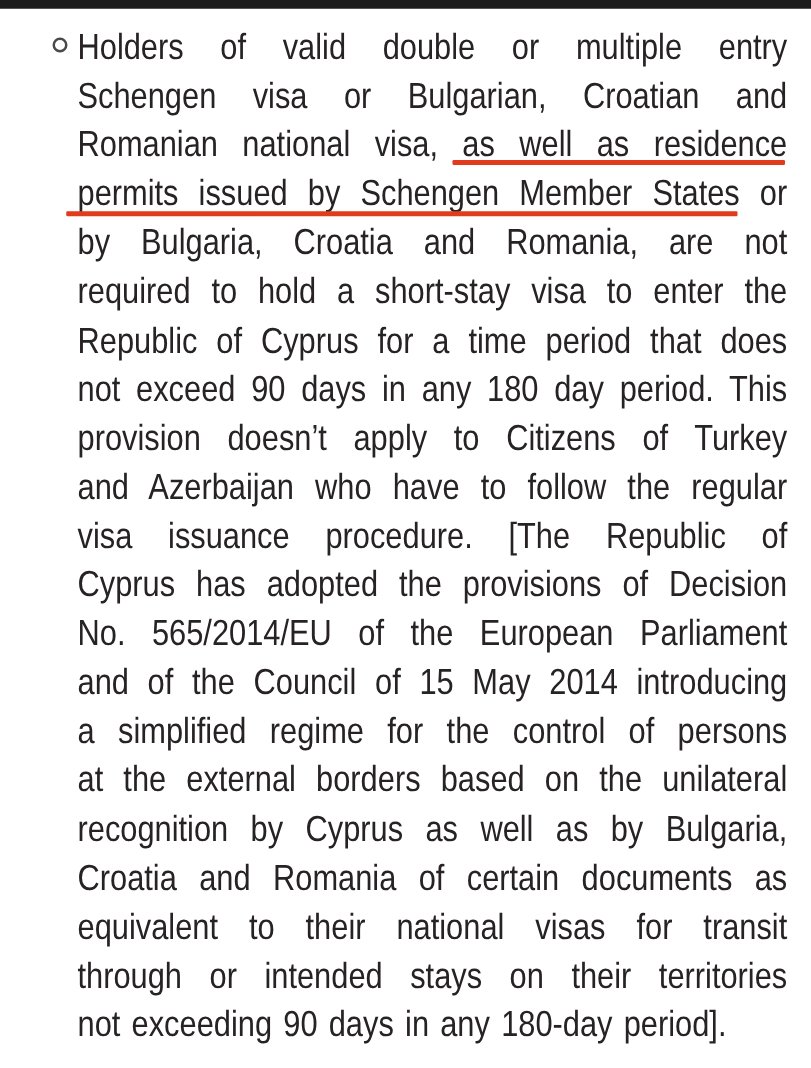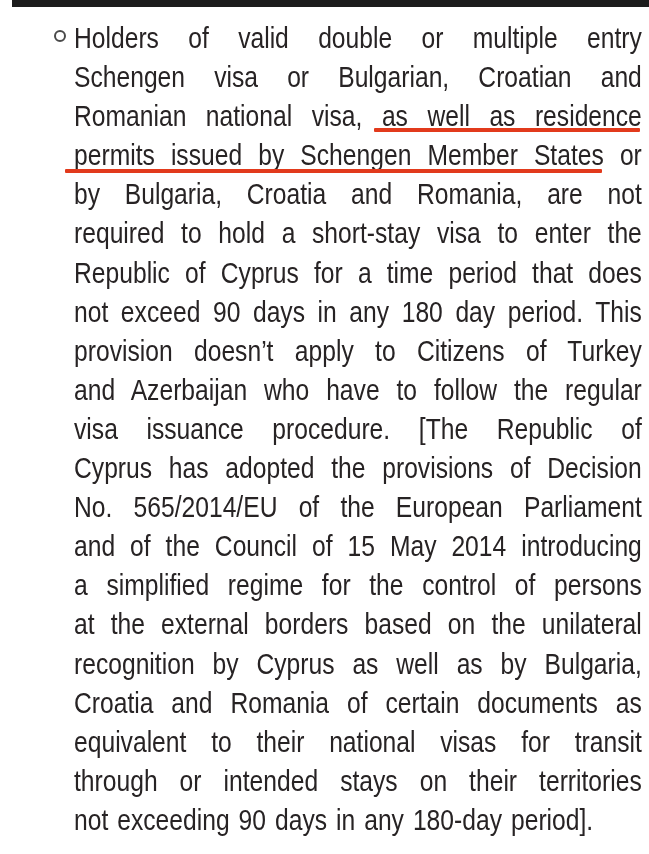--- a/index.html
+++ b/index.html
@@ -9,21 +9,21 @@
   body {
     width: 649px;
     height: 854px;
     background: var(--page-bg, #ffffff);
     overflow: hidden;
     position: relative;
     font-family: "Liberation Sans", "DejaVu Sans", sans-serif;
   }
   .page {
     position: absolute;
-    left: 12px; top: 0;
+    left: 0; top: 0;
     width: 540px;
     height: 854px;
     background: var(--page-bg, #ffffff);
   }
   .top-bar {
     position: absolute;
     left: 0; top: 0;
     width: 649px;
     height: 7px;
     background: var(--top-bar, #1c1c1c);

